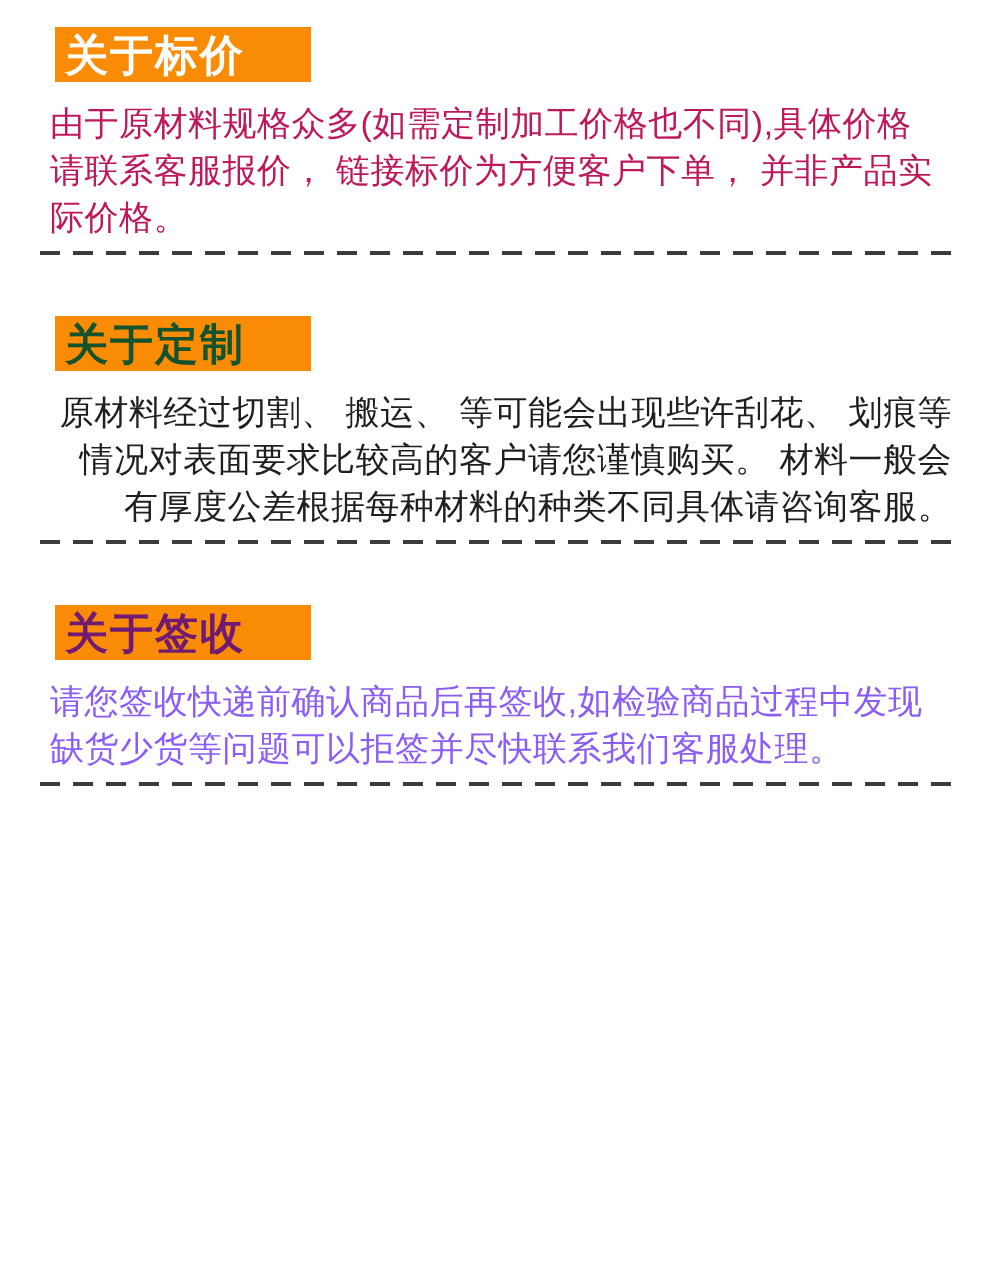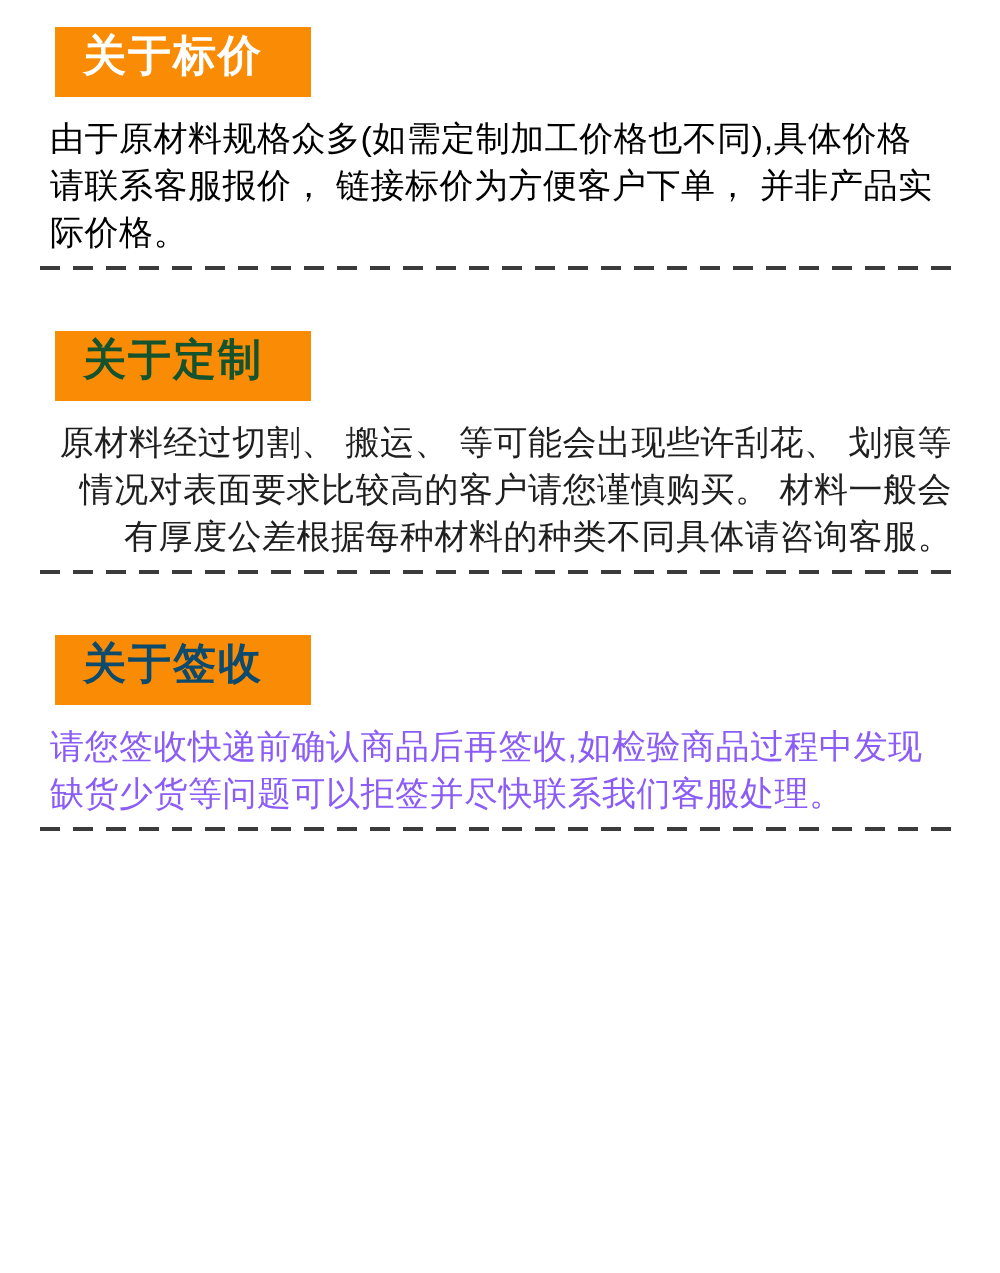--- a/index.html
+++ b/index.html
@@ -19,23 +19,23 @@
     height: 1273px;
     background: #ffffff;
   }
   .section { margin-top: 61px; }
   .section:first-child { margin-top: 27px; }
 
   .badge {
     box-sizing: border-box;
     margin-left: 55px;
     width: 256px;
-    height: 70px;
+    height: 55px;
     line-height: 56px;
-    padding-left: 28px;
+    padding-left: 10px;
     font-size: 43px;
     font-weight: bold;
     letter-spacing: 2px;
     color: #ffffff;
     background: #FA8C05;
     white-space: nowrap;
   }
 
   .para {
     margin: 18px 48px 0 50px;
@@ -52,35 +52,35 @@
     background: repeating-linear-gradient(to right, #3b3b3b 0 20px, transparent 20px 33px);
   }
 </style>
 </head>
 <body style="background: rgb(255, 255, 255);">
 
 <div class="page">
   <div id="sections">
   <section class="section">
     <div class="badge" style="background: rgb(250, 140, 5); color: rgb(255, 255, 255);">关于标价</div>
-    <p class="para" style="color: #000000;">由于原材料规格众多(如需定制加工价格也不同),具体价格
+    <p class="para" style="color: #be185d;">由于原材料规格众多(如需定制加工价格也不同),具体价格
 请联系客服报价， 链接标价为方便客户下单， 并非产品实
 际价格。</p>
     <div class="divider" style="background: repeating-linear-gradient(to right, rgb(59, 59, 59) 0px, rgb(59, 59, 59) 20px, transparent 20px, transparent 33px);"></div>
   </section>
 
   <section class="section">
     <div class="badge" style="background: rgb(250, 140, 5); color: #14532d;">关于定制</div>
     <p class="para" style="color: rgb(31, 31, 31); text-align: right;">原材料经过切割、 搬运、 等可能会出现些许刮花、 划痕等
 情况对表面要求比较高的客户请您谨慎购买。 材料一般会
 有厚度公差根据每种材料的种类不同具体请咨询客服。</p>
     <div class="divider" style="background: repeating-linear-gradient(to right, rgb(59, 59, 59) 0px, rgb(59, 59, 59) 20px, transparent 20px, transparent 33px);"></div>
   </section>
 
 
   <section class="section">
-    <div class="badge" style="background: rgb(250, 140, 5); color: #0c4a6e;">关于签收</div>
+    <div class="badge" style="background: rgb(250, 140, 5); color: #701a75;">关于签收</div>
     <p class="para" style="color: #8b5cf6;">请您签收快递前确认商品后再签收,如检验商品过程中发现
 缺货少货等问题可以拒签并尽快联系我们客服处理。</p>
     <div class="divider" style="background: repeating-linear-gradient(to right, rgb(59, 59, 59) 0px, rgb(59, 59, 59) 20px, transparent 20px, transparent 33px);"></div>
   </section>
 </div>
 </div>
 
 </body></html>

